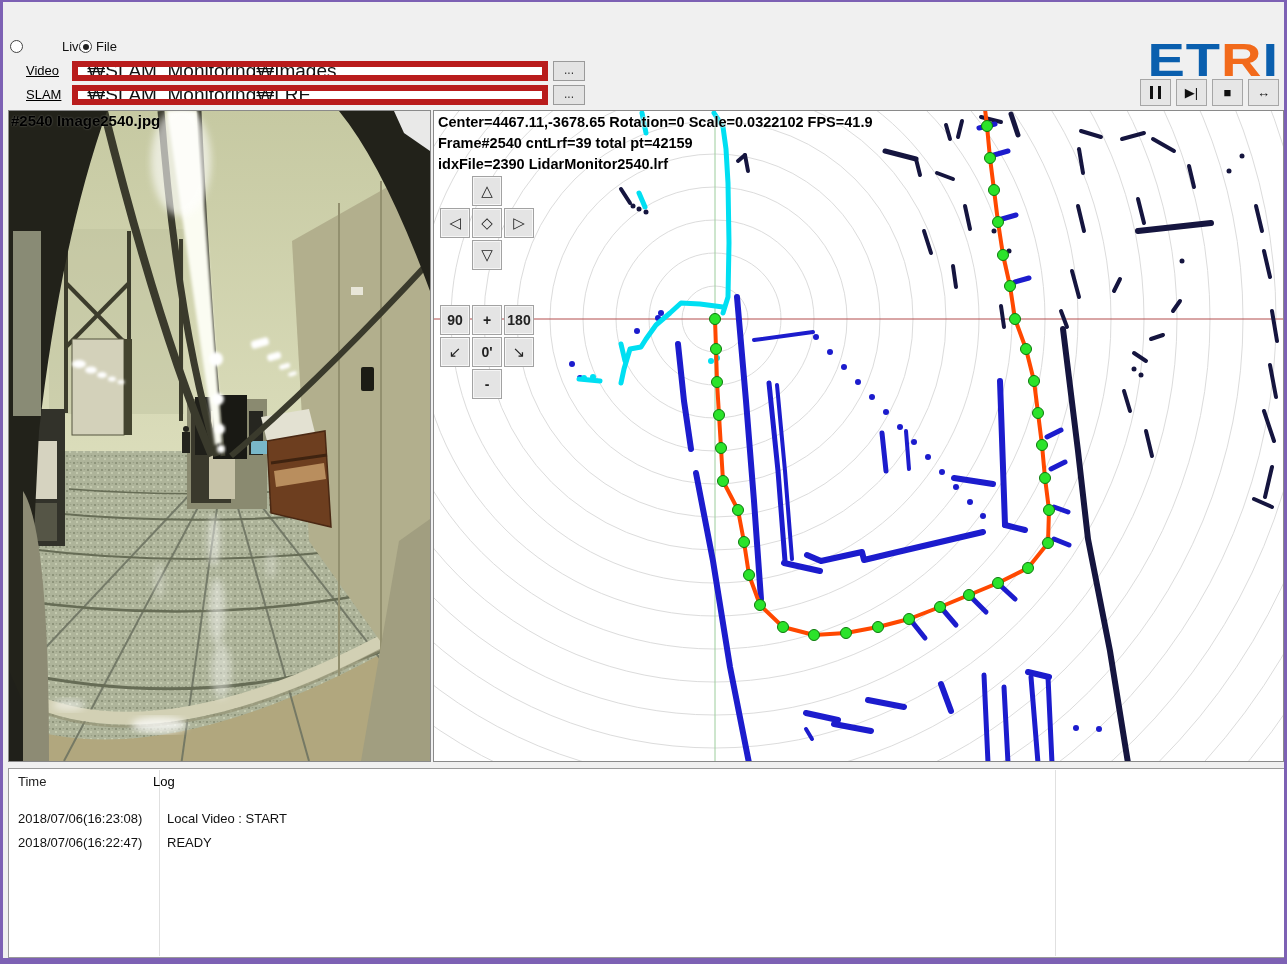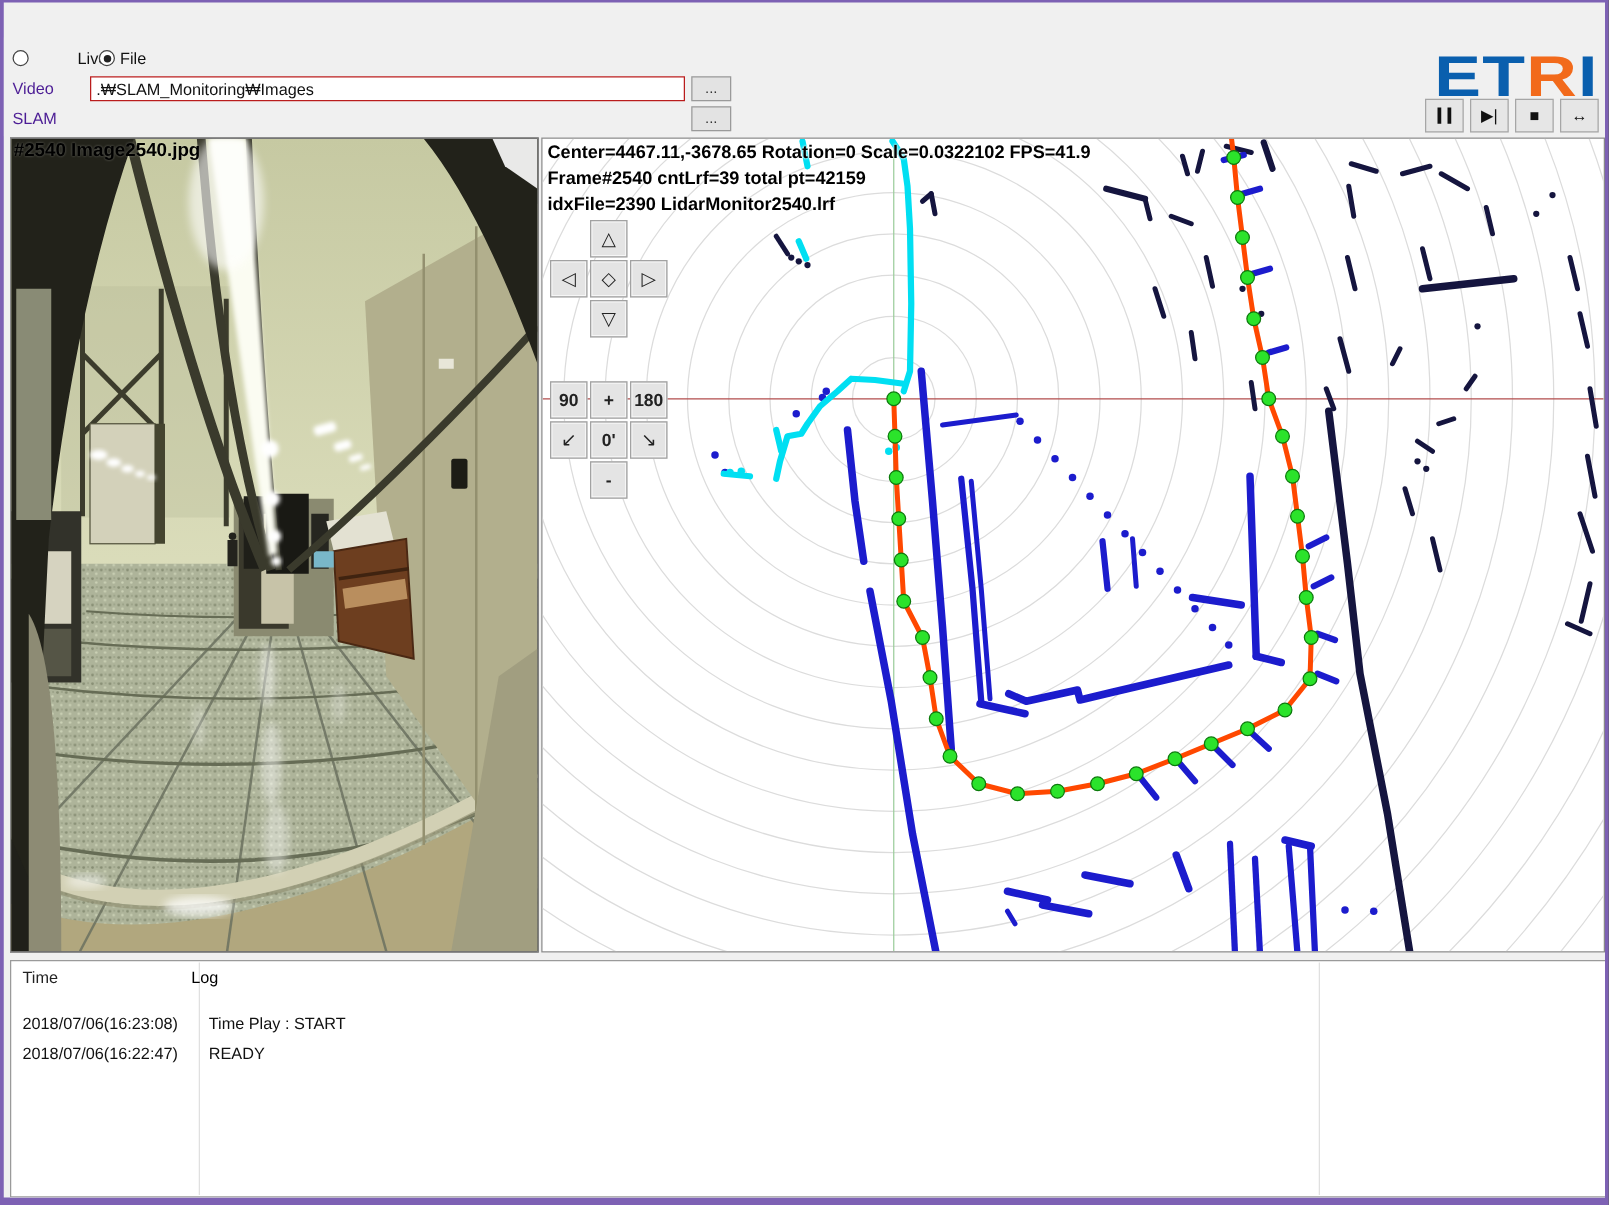--- a/index.html
+++ b/index.html
@@ -20,22 +20,22 @@
   #appicon::before{content:"";position:absolute;left:1px;top:3px;width:8px;height:2px;background:#222;}
   #appicon::after{content:"";position:absolute;left:3px;top:-3px;width:2px;height:4px;background:#222;}
   #title{position:absolute;left:46px;top:6px;font-size:13px;color:#111;}
   .wbtn{position:absolute;top:0;width:46px;height:28px;display:flex;align-items:center;justify-content:center;font-size:14px;color:#333;cursor:default;}
   #btn-min{right:92px;} #btn-max{right:46px;} #btn-close{right:0;}
   
   #toolbar{position:absolute;left:0;top:28px;width:100%;height:79px;background:#f0f0f0;}
   .radio-row{position:absolute;top:9px;display:flex;align-items:center;font-size:13px;color:#111;}
   .radio{width:13px;height:13px;border:1px solid #444;border-radius:50%;background:#fff;margin-right:4px;position:relative;}
   .radio.checked::after{content:"";position:absolute;left:2.5px;top:2.5px;width:6px;height:6px;border-radius:50%;background:#222;}
-  .tb-label{position:absolute;left:7px;font-size:13px;color:#4c1d95;}
-  .pathbox{position:absolute;left:69px;width:476px;height:20px;border:1px solid #b91c1c;background:#fff;font-family:"Liberation Sans",sans-serif;font-size:13px;color:#111;padding:1px 4px;}
+  .tb-label{position:absolute;left:23px;font-size:13px;color:#000000;text-decoration:underline;}
+  .pathbox{position:absolute;left:69px;width:476px;height:20px;border:6px solid #b91c1c;background:#fff;font-family:"Liberation Sans",sans-serif;font-size:19px;color:#111;padding:1px 4px;}
   .browse{position:absolute;left:550px;width:32px;height:20px;background:#e3e3e3;border:1px solid #9a9a9a;font-size:12px;color:#333;display:flex;align-items:flex-end;justify-content:center;padding-bottom:3px;}
   #logo{position:absolute;right:5px;top:-2px;display:flex;font-weight:800;font-size:56px;letter-spacing:1px;font-family:"Liberation Sans",sans-serif;transform:scaleY(0.82);}
   #playrow{position:absolute;right:5px;top:49px;display:flex;gap:5px;}
   .pbtn{width:31px;height:27px;background:#e6e6e6;border:1px solid #a6a6a6;display:flex;align-items:center;justify-content:center;font-size:13px;color:#111;}
   .pausebars{width:11px;height:13px;border-left:3px solid #111;border-right:3px solid #111;}
   
   #camera-panel{position:absolute;left:5px;top:108px;width:423px;height:652px;border:1px solid #8a8a8a;background:#333;overflow:hidden;}
   #camera-label{position:absolute;left:2px;top:1px;font-size:15px;font-weight:bold;color:#000;text-shadow:0 0 2px rgba(255,255,255,.35);}
   #map-panel{position:absolute;left:430px;top:108px;width:851px;height:652px;border:1px solid #8a8a8a;background:#fff;overflow:hidden;}
   #mapsvg{position:absolute;left:0;top:0;}
@@ -66,20 +66,21 @@
     <div class="radio-row" style="left:76px;">
       <span class="radio checked" id="radio-file-dot"></span>
       <span>File</span>
     </div>
 
     <div class="tb-label" style="top:33px;">Video</div>
     <input class="pathbox" style="top: 31px;" readonly="" value=".₩SLAM_Monitoring₩Images">
     <div class="browse" style="top:31px;">...</div>
 
     <div class="tb-label" style="top:57px;">SLAM</div>
+    <input class="pathbox" style="top: 55px;" readonly="" value=".₩SLAM_Monitoring₩LRF">
     <div class="browse" style="top:55px;">...</div>
 
     <div id="logo">
           <span style="color: rgb(10, 95, 174);">E</span>
           <span style="color: rgb(10, 95, 174);">T</span>
           <span style="color: rgb(242, 106, 27);">R</span>
           <span style="color: rgb(10, 95, 174);">I</span>
         </div>
 
     <div id="playrow">
@@ -427,19 +428,19 @@
     <div class="log-div" style="left:1046px;"></div>
     <div id="log-head-time">Time</div>
     <div id="log-head-log">Log</div>
     <div id="log-rows">
           <div class="log-row" style="top: 26px; margin-top: 40px;">
             <span class="log-time">2018/07/06(16:22:47)</span>
             <span class="log-msg">READY</span>
           </div>
           <div class="log-row" style="top: 42px;">
             <span class="log-time">2018/07/06(16:23:08)</span>
-            <span class="log-msg">Time Play : START</span>
+            <span class="log-msg">Local Video : START</span>
           </div>
         </div>
   </div>
 
  </div>
 </div>
 
 </body></html>

